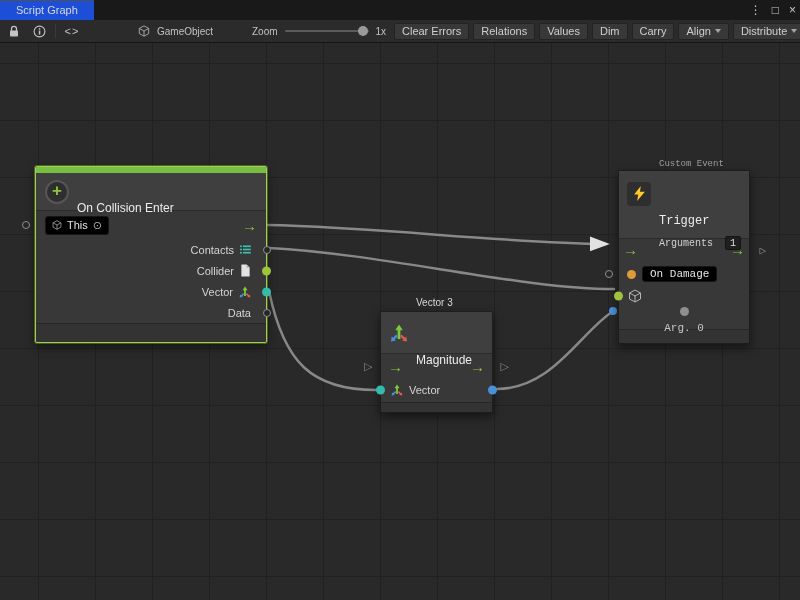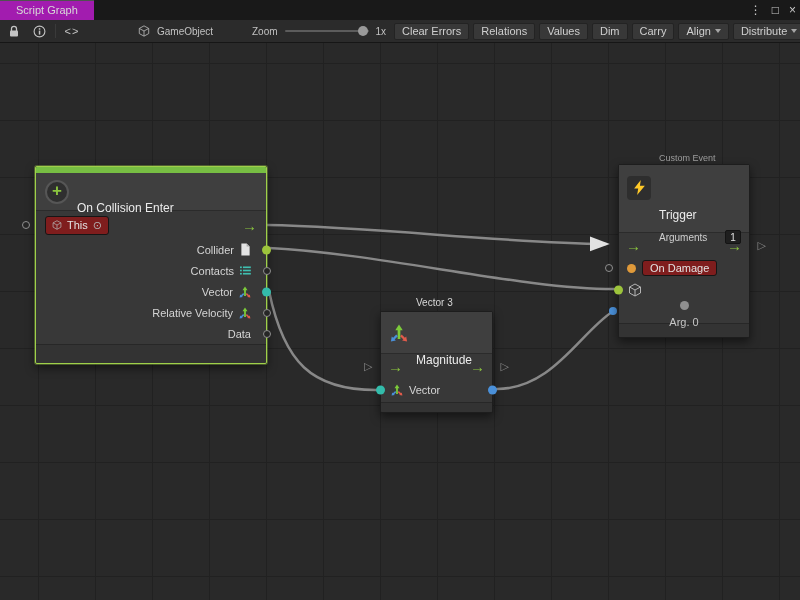--- a/index.html
+++ b/index.html
@@ -2,21 +2,21 @@
 <html><head>
 <meta charset="utf-8">
 <style>
   html,body{margin:0;padding:0;background:#111;}
   *{box-sizing:border-box;}
   .app{position:relative;width:800px;height:600px;background:#191919;overflow:hidden;
        font-family:"Liberation Sans","DejaVu Sans",sans-serif;color:#d4d4d4;-webkit-font-smoothing:antialiased;}
 
   
   .tabbar{position:absolute;top:0;left:0;right:0;height:20px;background:#191919;}
-  .tab{position:absolute;left:0;top:0;height:20px;padding:0 16px;background:#a21caf;
+  .tab{position:absolute;left:0;top:0;height:20px;padding:0 16px;background:#1d4ed8;
        border-top:1px solid #515151;color:#d8d8d8;font-size:11px;line-height:19px;}
   .win-controls{position:absolute;right:4px;top:0;height:20px;display:flex;align-items:center;gap:10px;
        color:#c8c8c8;font-size:12px;}
   .win-controls span{cursor:default;line-height:1;}
 
   
   .toolbar{position:absolute;top:20px;left:0;right:0;height:23px;background:#2b2b2b;
        border-bottom:1px solid #161616;overflow:hidden;}
   .tb{position:absolute;top:0;height:22px;display:flex;align-items:center;gap:7px;}
   .tb-sep{width:1px;height:14px;background:#1e1e1e;border-right:1px solid #3a3a3a;}
@@ -51,21 +51,21 @@
   .dot{width:9px;height:9px;border-radius:50%;flex:0 0 auto;}
   .dot.lime{background:#9dc43c;}.dot.teal{background:#33bcab;}.dot.blue{background:#4a90d9;}
   .dot.orange{background:#e09a3a;}.dot.gray{background:#8f8f8f;}
   .pcircle{width:8px;height:8px;border:1px solid #8f8f8f;border-radius:50%;background:#262626;flex:0 0 auto;}
   .edge-r{position:absolute;right:-5px;top:50%;transform:translateY(-50%);}
   .edge-l{position:absolute;left:-5px;top:50%;transform:translateY(-50%);}
   .out-l{position:absolute;left:-14px;top:50%;transform:translateY(-50%);}
   .tri{color:#8a8a8a;font-size:11px;line-height:1;position:absolute;top:50%;transform:translateY(-50%);}
   .tri.left{left:-17px;}.tri.right{right:-17px;}
   .flow-arrow{color:#8bc53f;font-weight:bold;font-size:15px;line-height:1;}
-  .pill{background:#7f1d1d;border:1px solid #161616;border-radius:3px;display:flex;align-items:center;
+  .pill{background:#000000;border:1px solid #161616;border-radius:3px;display:flex;align-items:center;
         gap:5px;padding:2px 6px;color:#e2e2e2;font-size:11px;}
   .target-glyph{color:#b5b5b5;font-size:11px;}
   .event-strip{height:6px;background:#77be43;border-radius:1px 1px 0 0;}
   .ev-icon{width:24px;height:24px;border-radius:50%;background:#2f2f2f;border:2px solid #565656;
            position:relative;flex:0 0 auto;}
   .ev-icon::after{content:"+";position:absolute;left:50%;top:50%;transform:translate(-50%,-54%);
            color:#8bc53f;font-size:17px;font-weight:bold;}
   .bolt-box{width:24px;height:24px;border-radius:4px;background:#2e2e2e;display:flex;align-items:center;
            justify-content:center;flex:0 0 auto;}
   .argfield{background:#1f1f1f;border:1px solid #141414;border-radius:2px;min-width:16px;height:14px;
@@ -210,48 +210,41 @@
           <svg class="ic" width="10" height="10" viewBox="0 0 14 14">
               <use href="#sym-cube"></use>
             </svg>
           <span>This</span>
           <span class="target-glyph">⊙</span>
         </span>
         <span class="flow-arrow">→</span>
       </div>
 
       <div class="prow r" style="height:21px;">
+        <span>Contacts</span>
+        <svg class="ic" width="11" height="11" viewBox="0 0 12 12">
+            <use href="#sym-list"></use>
+          </svg>
+        <span class="pcircle edge-r"></span>
+      </div>
+      <div class="prow r" style="height:21px;">
         <span>Collider</span>
         <svg class="ic" width="11" height="13" viewBox="0 0 12 14">
             <use href="#sym-doc"></use>
           </svg>
         <span class="dot lime edge-r"></span>
-      </div>
-      <div class="prow r" style="height:21px;">
-        <span>Contacts</span>
-        <svg class="ic" width="11" height="11" viewBox="0 0 12 12">
-            <use href="#sym-list"></use>
-          </svg>
-        <span class="pcircle edge-r"></span>
       </div>
       <div class="prow r" style="height:21px;">
         <span>Vector</span>
         <svg class="ic" width="12" height="12" viewBox="0 0 12 12">
             <use href="#sym-vec"></use>
           </svg>
         <span class="dot teal edge-r"></span>
       </div>
       <div class="prow r" style="height:21px;">
-        <span>Relative Velocity</span>
-        <svg class="ic" width="12" height="12" viewBox="0 0 12 12">
-            <use href="#sym-vec"></use>
-          </svg>
-        <span class="pcircle edge-r"></span>
-      </div>
-      <div class="prow r" style="height:21px;">
         <span>Data</span>
         <span class="pcircle edge-r"></span>
       </div>
       <div class="node-footer" style="height:19px;"></div>
     </div>
 
     <div class="node" style="left:380px;top:268px;width:113px;">
       <div class="nheader" style="height:42px;">
         <svg class="ic" width="18" height="18" viewBox="0 0 12 12">
             <use href="#sym-vec"></use>
@@ -271,21 +264,21 @@
         <span class="dot teal edge-l"></span>
         <svg class="ic" width="12" height="12" viewBox="0 0 12 12">
             <use href="#sym-vec"></use>
           </svg>
         <span>Vector</span>
         <span class="dot blue edge-r"></span>
       </div>
       <div class="node-footer" style="height:10px;"></div>
     </div>
 
-    <div class="node" style="left:618px;top:121px;width:132px;">
+    <div class="node" style="left:618px;top:127px;width:132px;font-family:Liberation Mono, monospace;">
       <div class="nheader" style="height:68px;flex-wrap:wrap;align-content:center;padding:6px 8px;">
         <span class="bolt-box">
           <svg class="ic" width="13" height="15" viewBox="0 0 12 14">
               <use href="#sym-bolt"></use>
             </svg>
         </span>
         <span style="flex:1;">
           <div class="nsub">Custom Event</div>
           <div class="ntitle">Trigger</div>
         </span>

